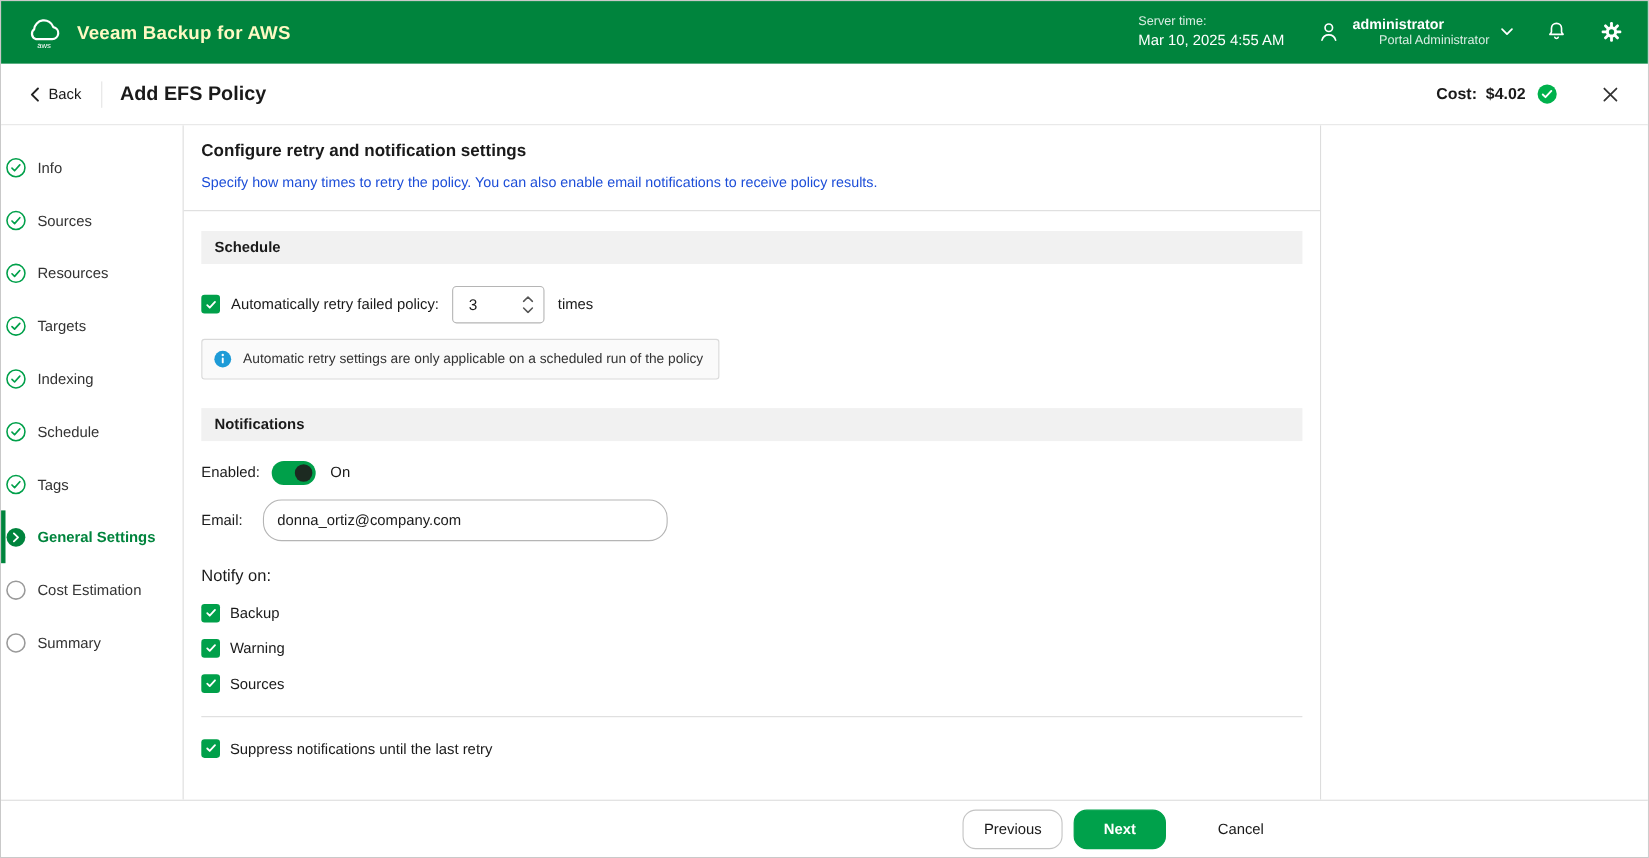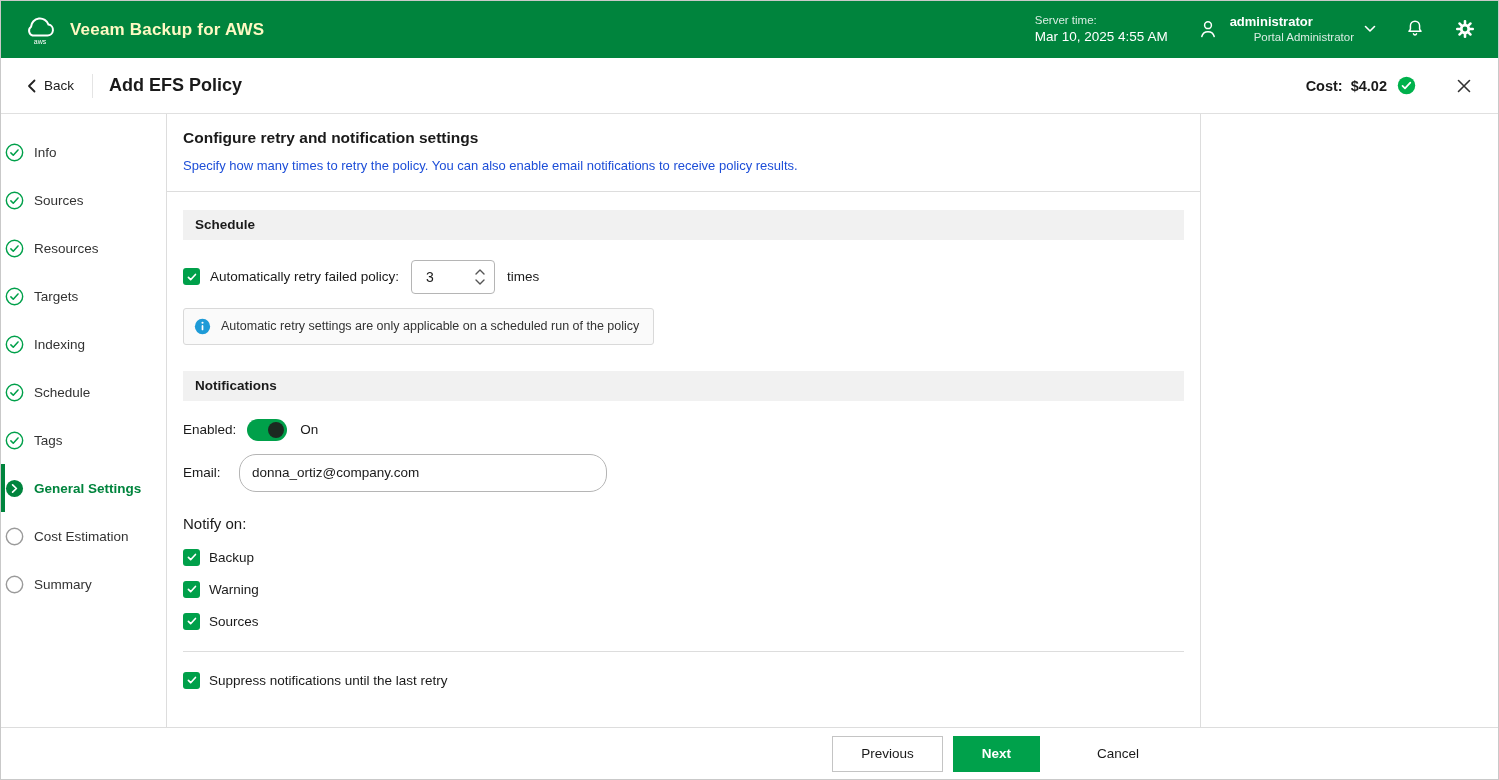--- a/index.html
+++ b/index.html
@@ -81,21 +81,21 @@
   .notify-label { margin-top:23px; font-size:15px; }
   .cb-list { margin-top:17px; display:flex; flex-direction:column; gap:15px; }
   .cb-item { display:flex; align-items:center; gap:9px; font-size:13.5px; cursor:default; }
 
   .body-divider { border:none; border-top:1px solid #ddd; margin:21px 0 0; }
   .suppress-row { margin-top:20px; display:flex; align-items:center; gap:9px; font-size:13.5px; }
 
   
   .footer { flex:0 0 52px; border-top:1px solid #ddd; display:flex; align-items:center;
     justify-content:flex-end; padding-right:331px; gap:10px; background:#fff; }
-  .btn { height:36px; padding:0 28px; border-radius:0; font-size:13.5px;
+  .btn { height:36px; padding:0 18px; border-radius:12px; font-size:13.5px;
     cursor:pointer; font-family:inherit; }
   .btn-secondary { background:#fff; border:1px solid #c4c4c4; color:#1a1a1a; }
   .btn-primary { background:#00A14B; border:1px solid #00A14B; color:#fff; font-weight:bold; min-width:84px; }
   .btn-plain { background:none; border:none; color:#1a1a1a; margin-left:19px; }
 </style>
 </head>
 <body>
 
 <div class="app">
 

